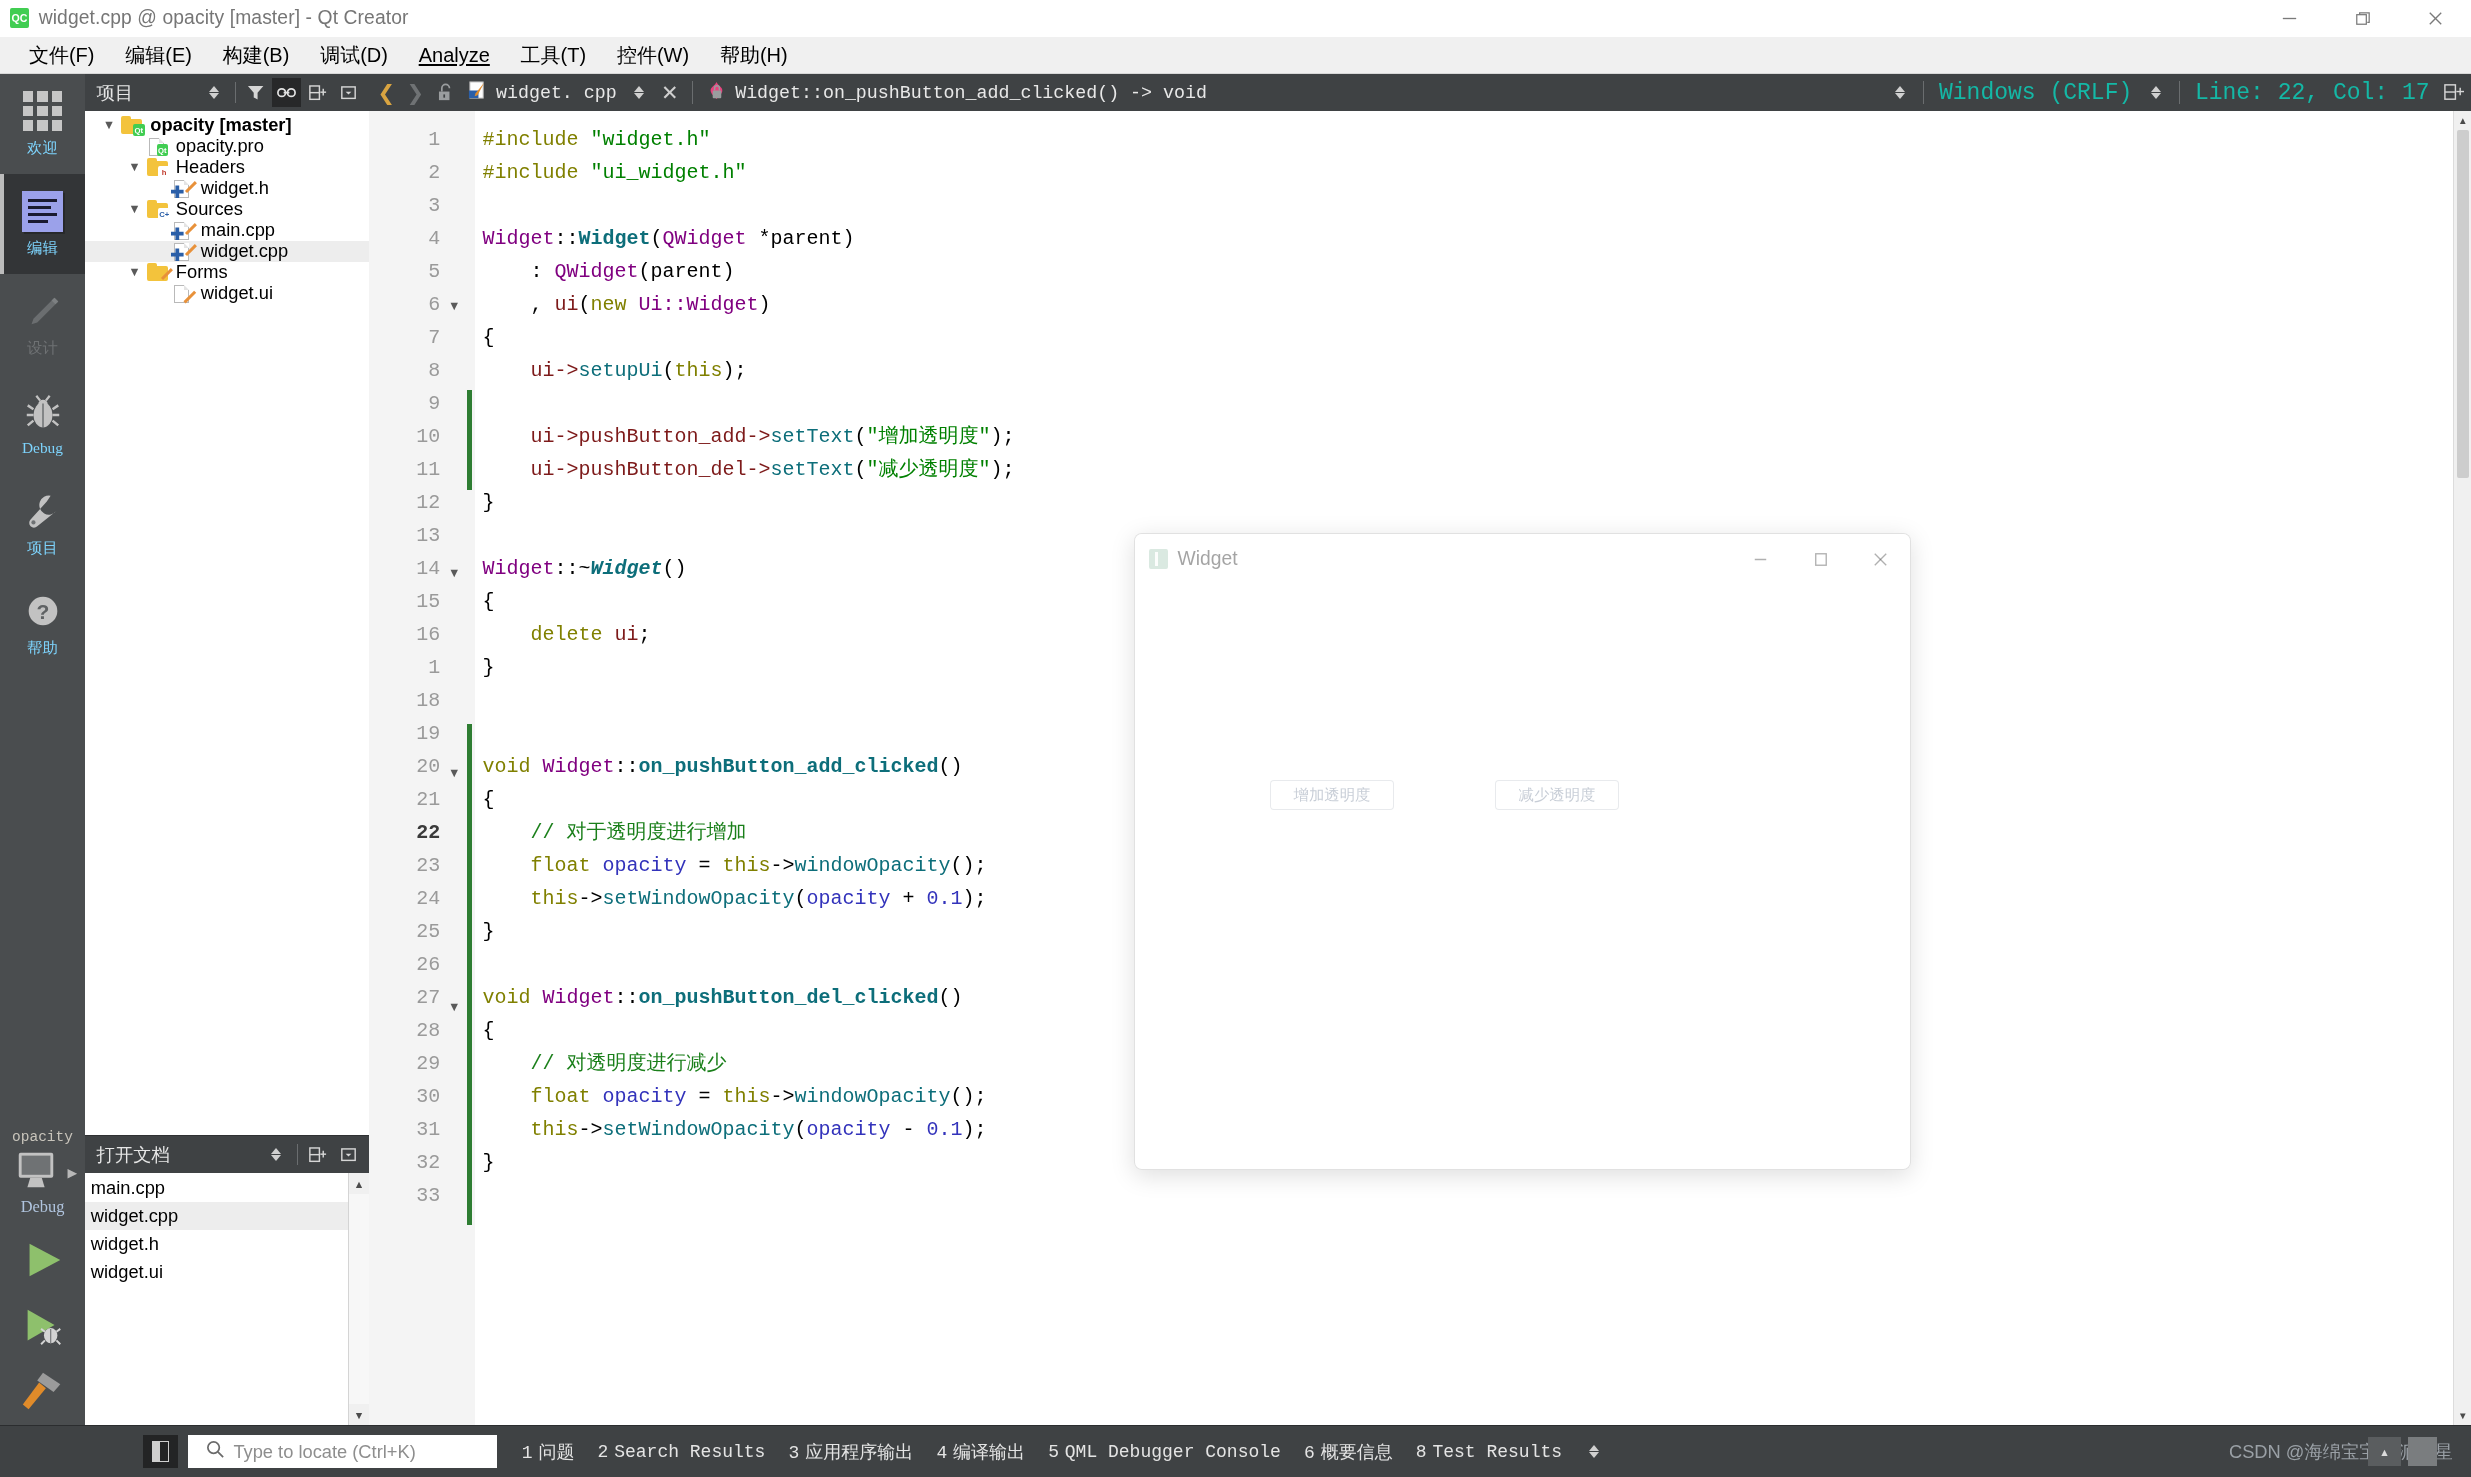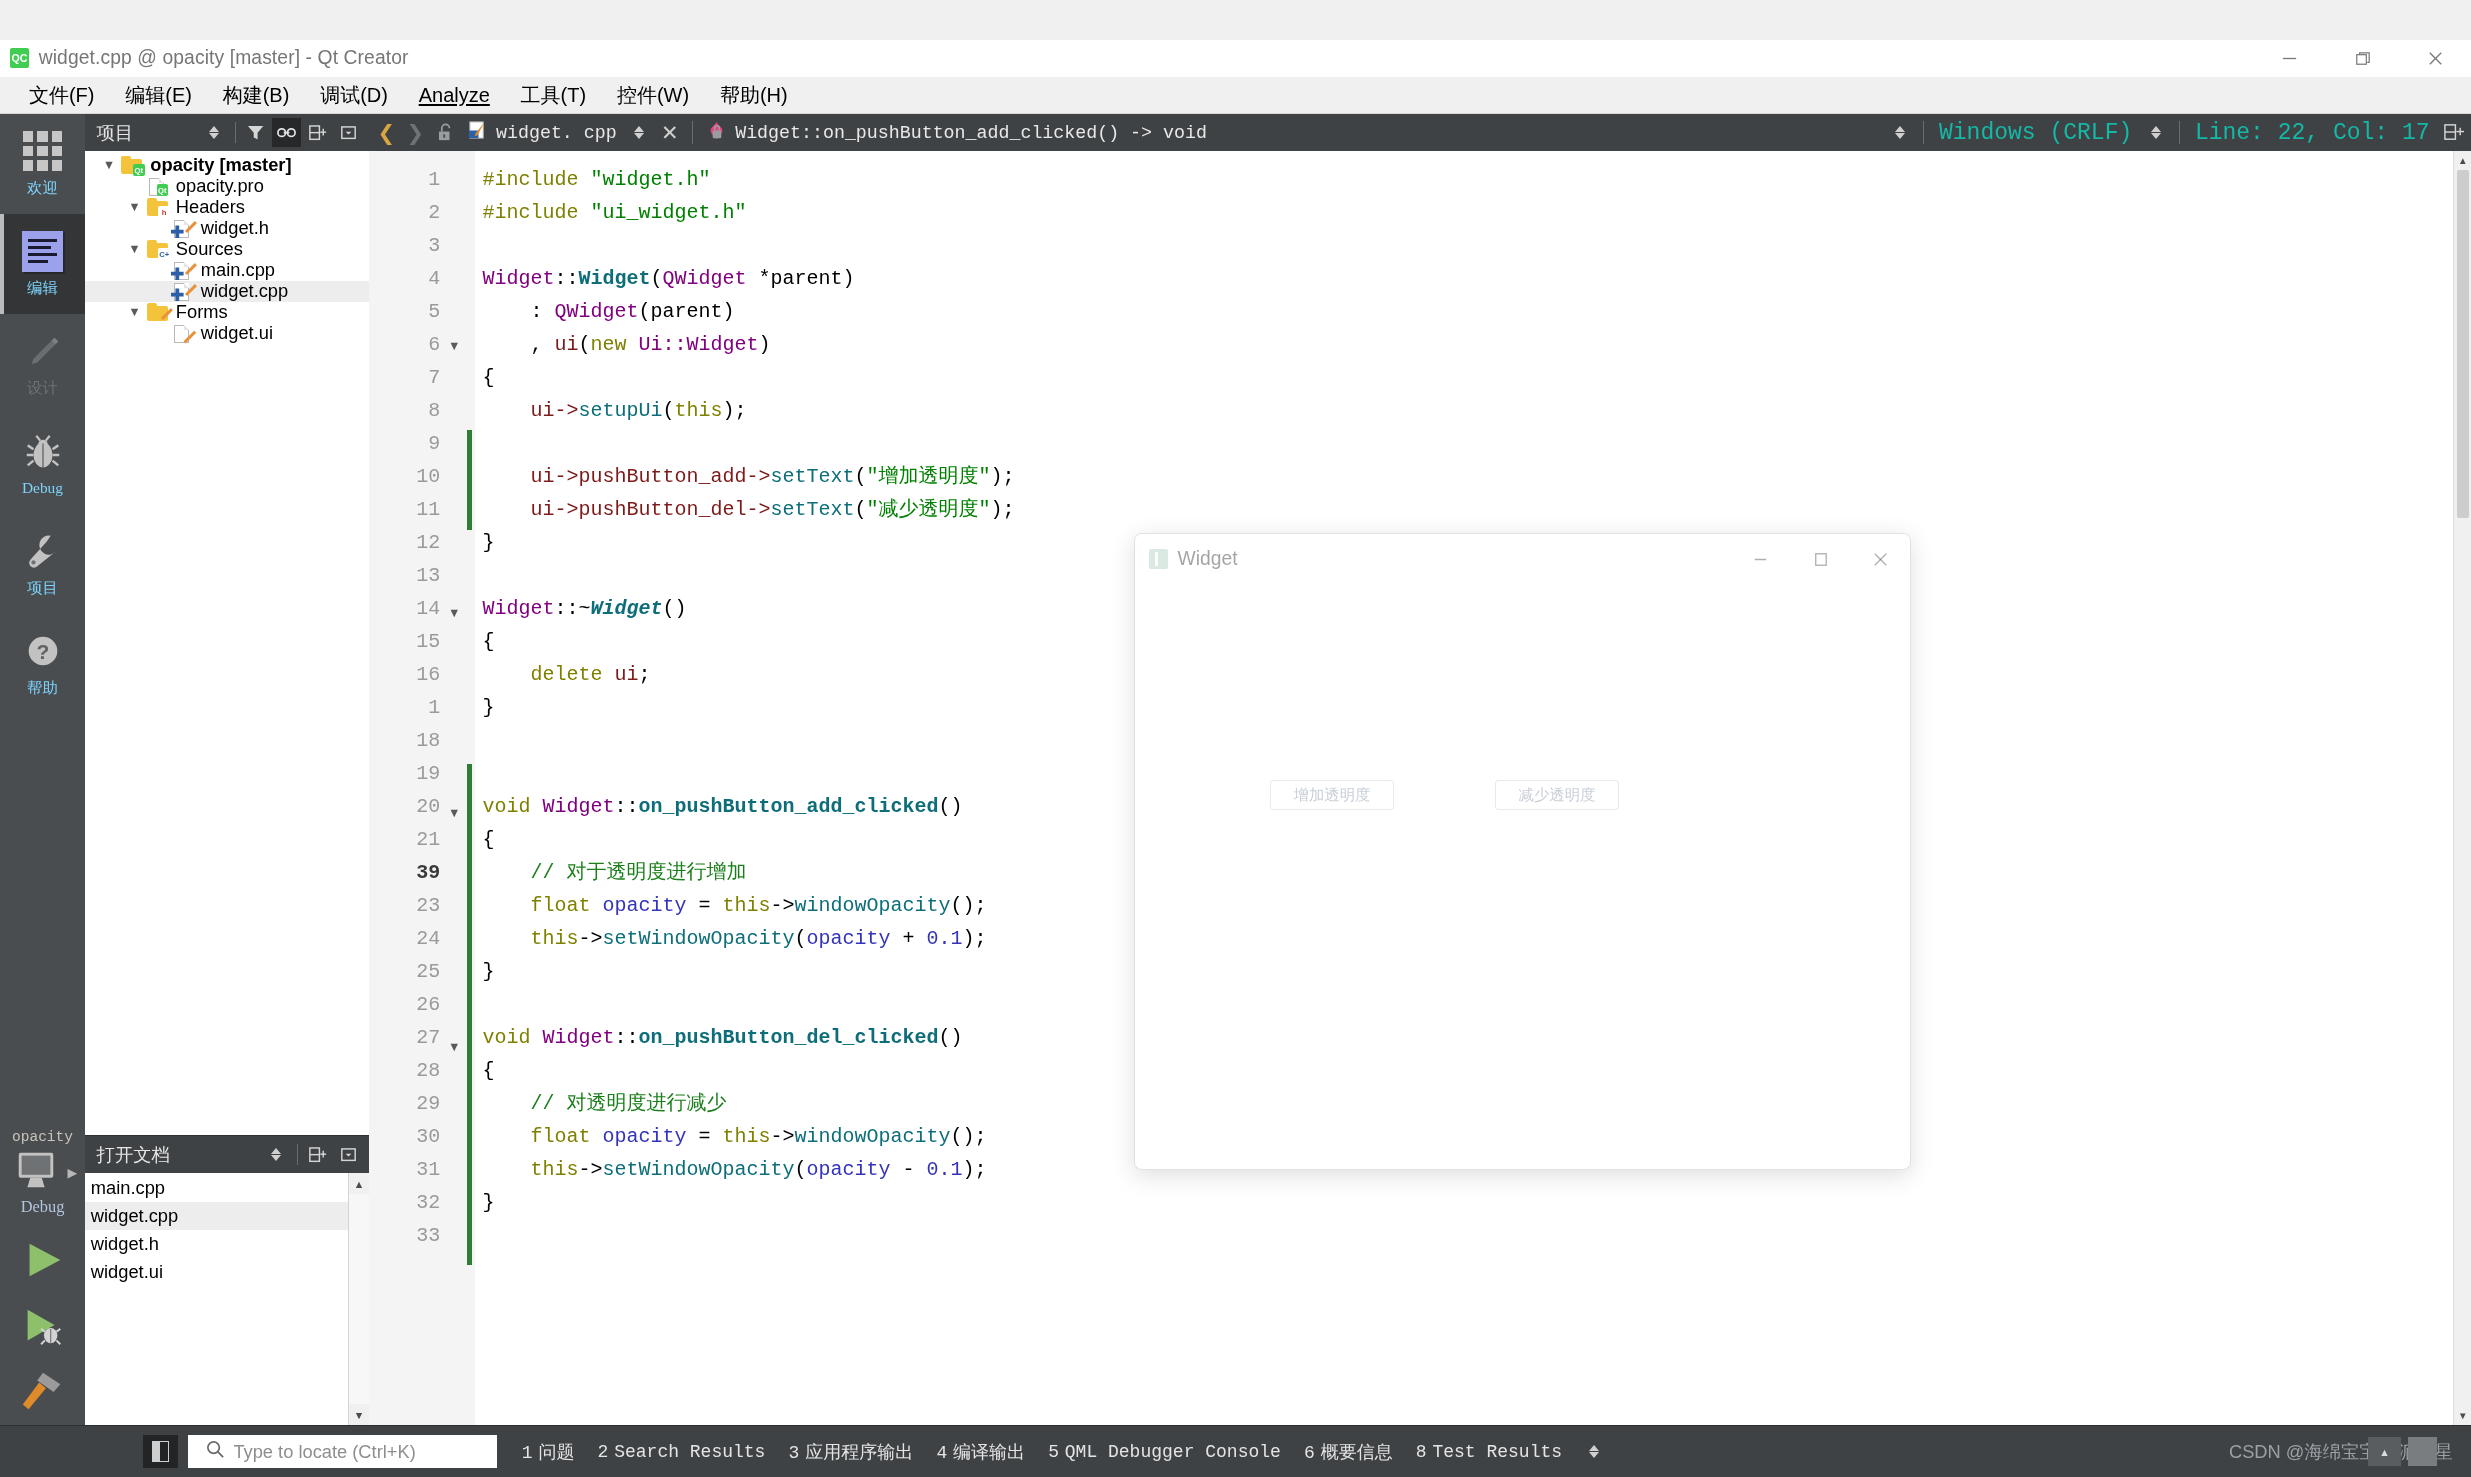--- a/index.html
+++ b/index.html
@@ -6,21 +6,21 @@
   html, body {
     width: 2472px; height: 1477px; overflow: hidden;
     font-family: "Liberation Sans", sans-serif;
     background: #f0f0f0;
   }
   .app { position: relative; width: 2472px; height: 1477px; display: flex; flex-direction: column; }
 
   
   .titlebar {
     height: 37px; background: #ffffff; display: flex; align-items: center;
-    flex: 0 0 37px; border-bottom: 1px solid #ffffff; margin-top: 40px;
+    flex: 0 0 37px; border-bottom: 1px solid #ffffff;
   }
   .titlebar .qc-logo {
     width: 19.3px; height: 19.3px; margin-left: 9.7px; margin-right: 9.7px;
     background: #41cd52; border-radius: 1.9px; position: relative;
     display: flex; align-items: center; justify-content: center;
     font-size: 10.6px; color: #ffffff; font-weight: bold;
     font-family: "Liberation Sans", sans-serif;
   }
   .titlebar .title-text {
     font-size: 19.3px; color: #767676; letter-spacing: 0.1px;
@@ -652,21 +652,21 @@
             <div class="gline">12</div>
             <div class="gline">13</div>
             <div class="gline">14</div>
             <div class="gline">15</div>
             <div class="gline">16</div>
             <div class="gline">1</div>
             <div class="gline">18</div>
             <div class="gline">19</div>
             <div class="gline">20</div>
             <div class="gline">21</div>
-            <div class="gline cur">39</div>
+            <div class="gline cur">22</div>
             <div class="gline">23</div>
             <div class="gline">24</div>
             <div class="gline">25</div>
             <div class="gline">26</div>
             <div class="gline">27</div>
             <div class="gline">28</div>
             <div class="gline">29</div>
             <div class="gline">30</div>
             <div class="gline">31</div>
             <div class="gline">32</div>

